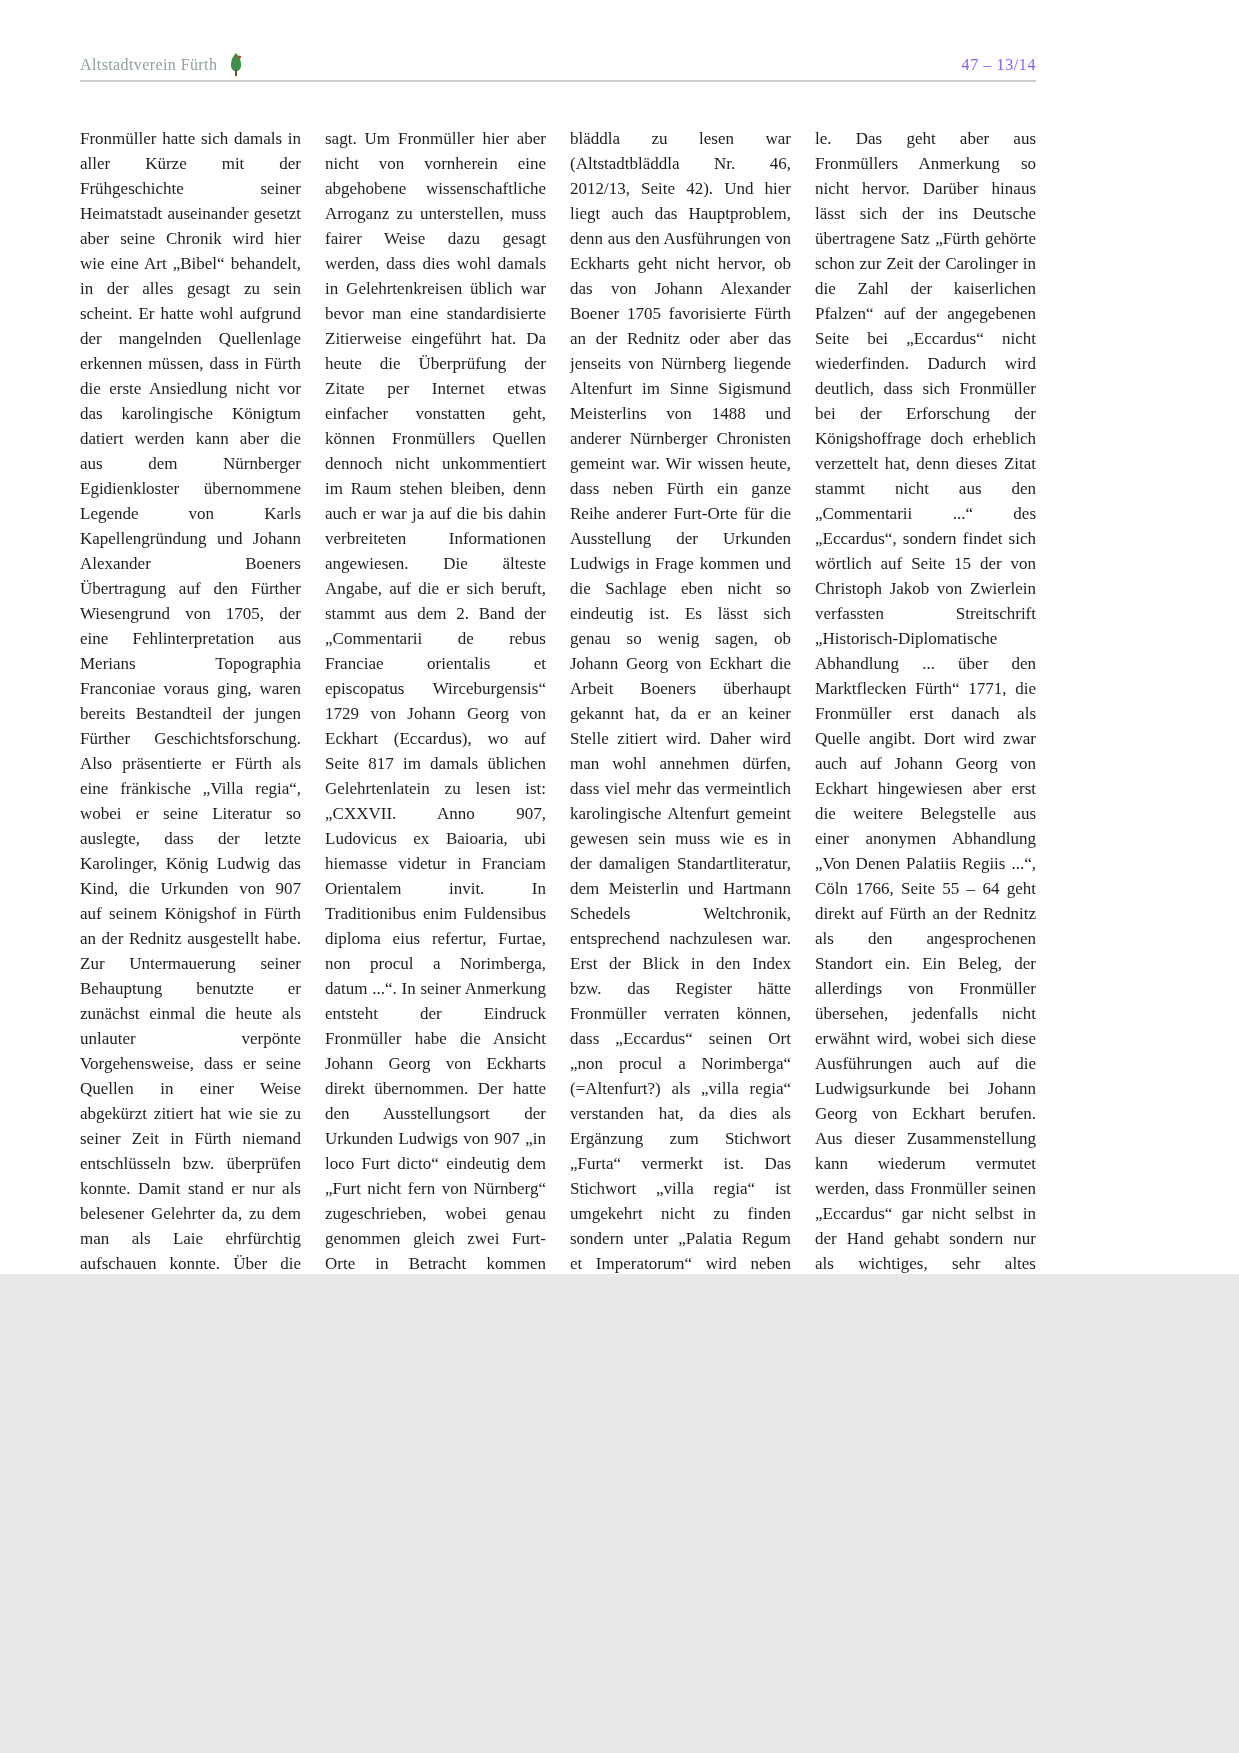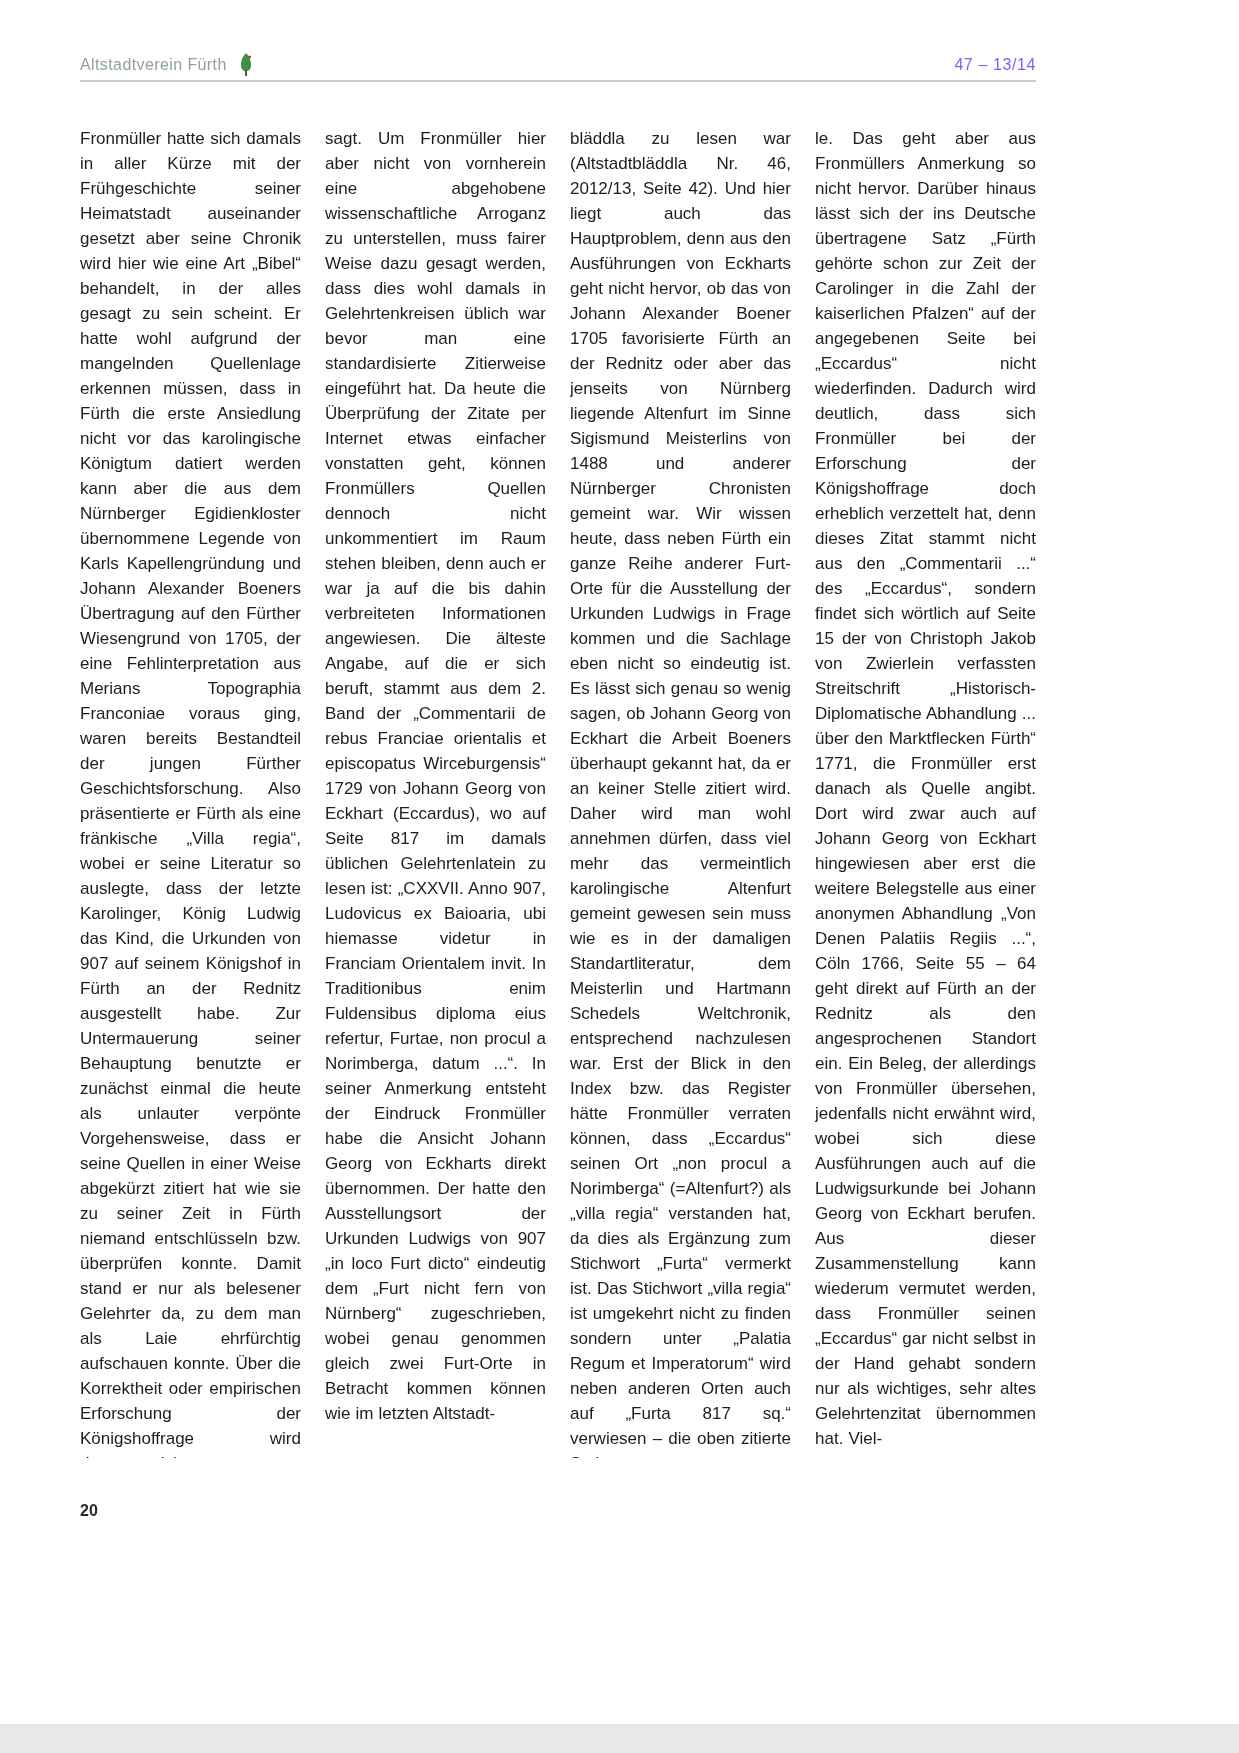--- a/index.html
+++ b/index.html
@@ -1,23 +1,23 @@
 <!DOCTYPE html>
 <html lang="de"><head>
 <meta charset="utf-8">
 <style>
   * { box-sizing: border-box; }
   html, body { margin: 0; padding: 0; background: #e8e8e8; }
   .page {
     position: relative;
     width: 1239px;
-    height: 1724px;
+    height: 1274px;
     margin: 0 auto;
     background: #ffffff;
-    font-family: Liberation Sans, sans-serif;
+    font-family: Liberation Serif, serif;
     overflow: hidden;
   }
   .page-header {
     position: absolute;
     left: 80px;
     top: 50px;
     width: 956px;
     display: flex;
     justify-content: space-between;
     align-items: flex-end;

